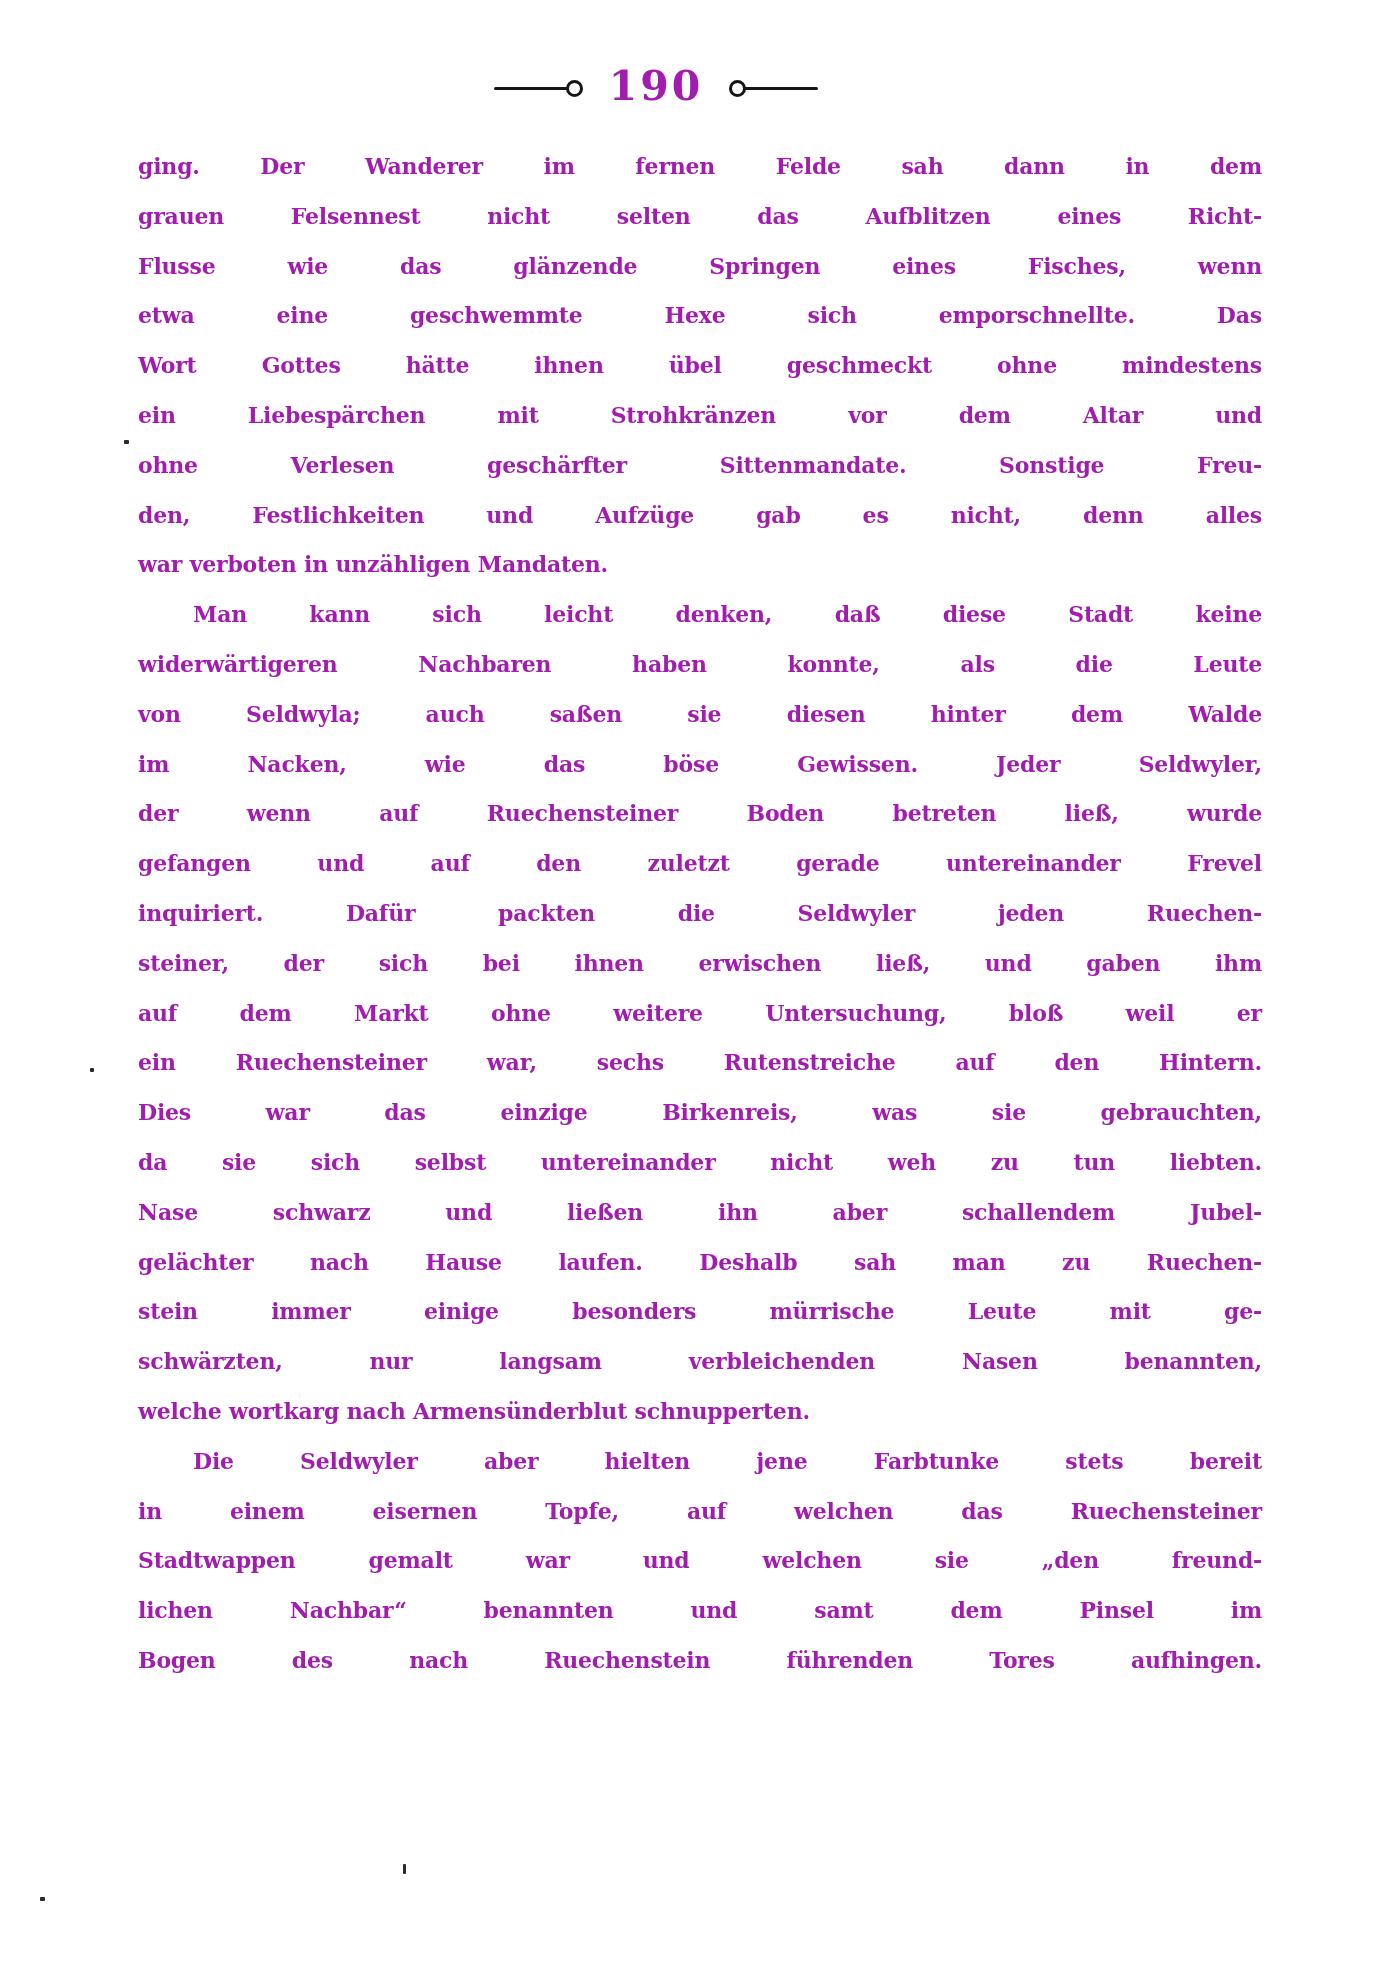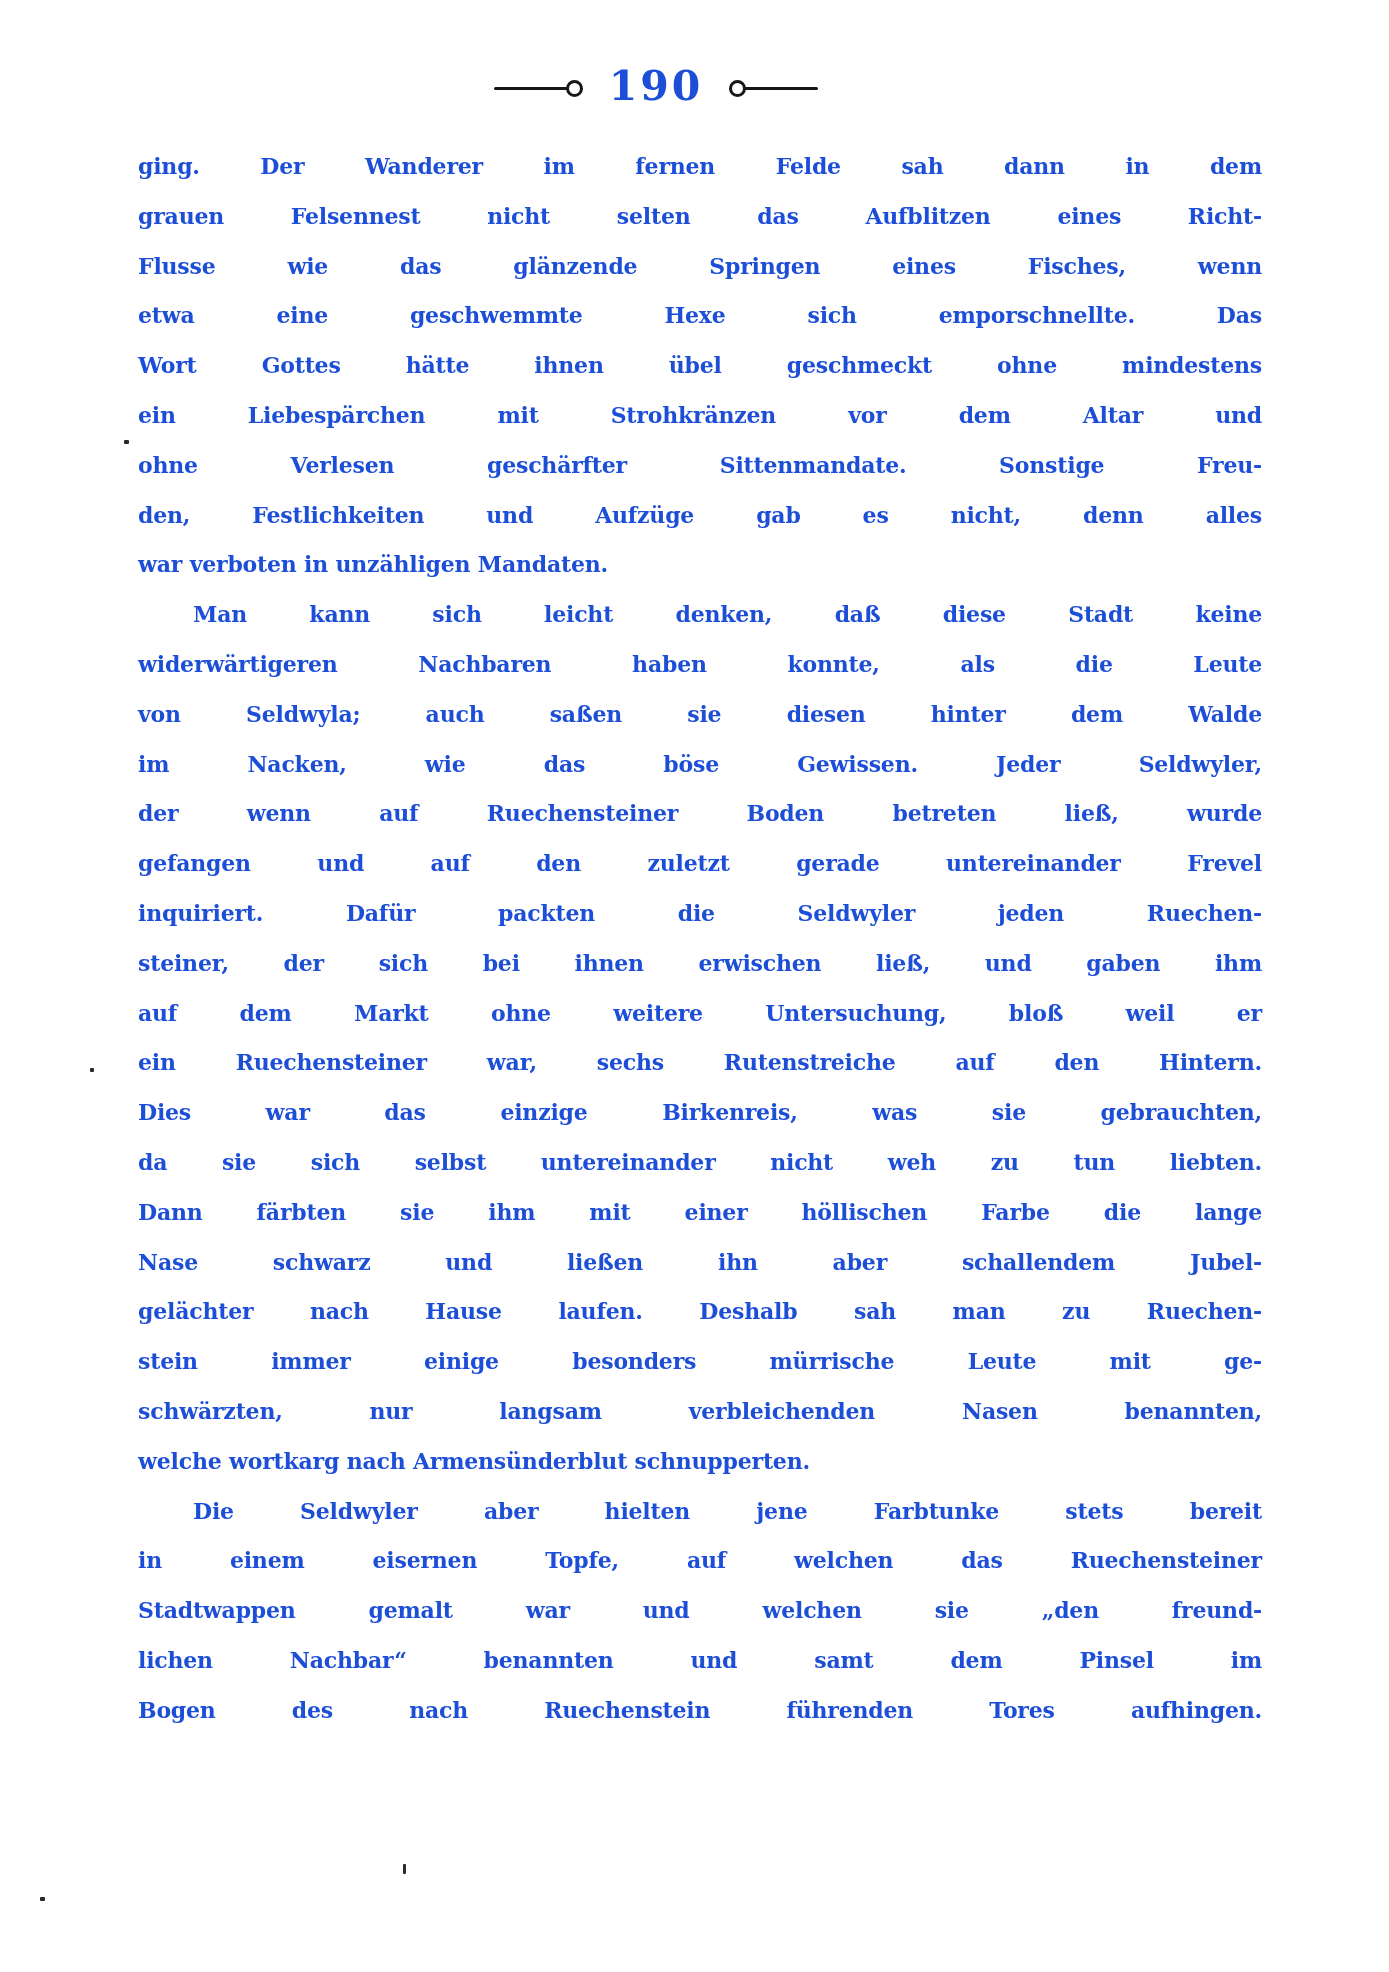--- a/index.html
+++ b/index.html
@@ -2,21 +2,21 @@
 <html><head>
 <meta charset="utf-8">
 <style>
   html,body{margin:0;padding:0;background:#e8e8e4;}
   .page{
     position:relative;
     width:1389px;height:1972px;
     background:#ffffff;
     overflow:hidden;
     font-family:"DejaVu Serif","Liberation Serif",serif;
-    color:#1d4ed8;
+    color:#a21caf;
   }
   
   .pg-header{
     position:absolute;top:68px;left:0;width:1312px; 
     display:flex;align-items:center;justify-content:center;
     gap:26px;
   }
   .orn{display:flex;align-items:center;}
   .orn .dash{width:74px;height:3px;background:#161616;border-radius:2px;}
   .orn .ring{width:11px;height:11px;border:3.5px solid #161616;border-radius:50%;background:#fff;}
@@ -85,21 +85,20 @@
         <div class="line just">von Seldwyla; auch saßen sie diesen hinter dem Walde</div>
         <div class="line just">im Nacken, wie das böse Gewissen. Jeder Seldwyler,</div>
         <div class="line just">der wenn auf Ruechensteiner Boden betreten ließ, wurde</div>
         <div class="line just">gefangen und auf den zuletzt gerade untereinander Frevel</div>
         <div class="line just">inquiriert. Dafür packten die Seldwyler jeden Ruechen-</div>
         <div class="line just">steiner, der sich bei ihnen erwischen ließ, und gaben ihm</div>
         <div class="line just">auf dem Markt ohne weitere Untersuchung, bloß weil er</div>
         <div class="line just">ein Ruechensteiner war, sechs Rutenstreiche auf den Hintern.</div>
         <div class="line just">Dies war das einzige Birkenreis, was sie gebrauchten,</div>
         <div class="line just">da sie sich selbst untereinander nicht weh zu tun liebten.</div>
-        <div class="line just">Dann färbten sie ihm mit einer höllischen Farbe die lange</div>
         <div class="line just">Nase schwarz und ließen ihn aber schallendem Jubel-</div>
         <div class="line just">gelächter nach Hause laufen. Deshalb sah man zu Ruechen-</div>
         <div class="line just">stein immer einige besonders mürrische Leute mit ge-</div>
         <div class="line just">schwärzten, nur langsam verbleichenden Nasen benannten,</div>
         <div class="line">welche wortkarg nach Armensünderblut schnupperten.</div>
       </div>
       <div class="paragraph">
         <div class="line just indent">Die Seldwyler aber hielten jene Farbtunke stets bereit</div>
         <div class="line just">in einem eisernen Topfe, auf welchen das Ruechensteiner</div>
         <div class="line just">Stadtwappen gemalt war und welchen sie „den freund-</div>

